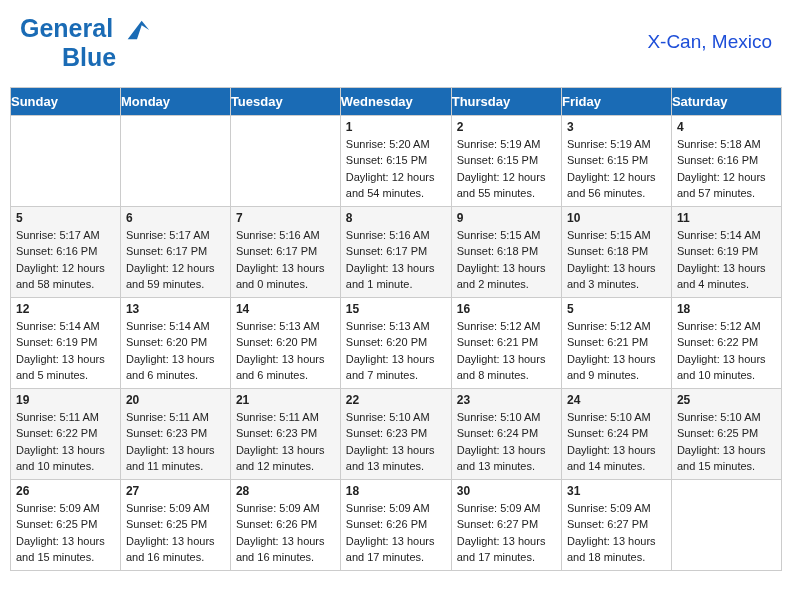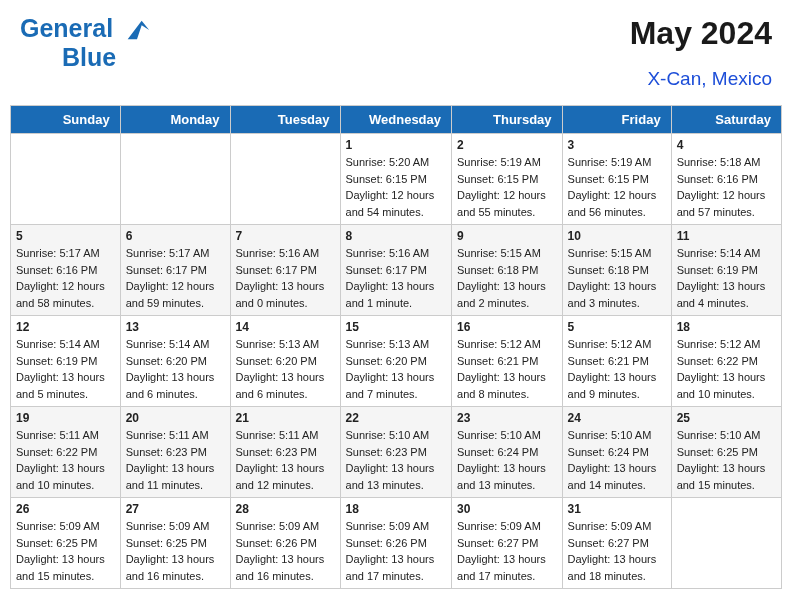--- a/index.html
+++ b/index.html
@@ -50,22 +50,22 @@
     }
     .calendar {
       width: 100%;
       border-collapse: collapse;
     }
     .calendar th {
       background: #1a6bb5;
       color: #fff;
       font-size: 13px;
       font-weight: bold;
-      padding: 6px 10px;
-      text-align: right;
+      padding: 6px 0;
+      text-align: left;
       border: 1px solid #ccc;
     }
     .calendar td {
       border: 1px solid #ccc;
       vertical-align: top;
       padding: 4px 5px;
       width: 113px;
       min-height: 80px;
       font-size: 10.5px;
       color: #222;
@@ -98,21 +98,20 @@
       <div class="logo-text">
         <span>General</span>
         <svg class="logo-icon" viewBox="0 0 30 30" style="display:inline-block;vertical-align:middle;">
           <polygon points="5,25 20,5 28,15 20,10 15,25" fill="#1a6bb5"></polygon>
         </svg><br>
         <span style="color:#1a6bb5;margin-left:42px;">Blue</span>
       </div>
     </div>
   </div>
   <div class="title-block">
-    <div class="month-title">May 2024</div>
     <div class="location">X-Can, Mexico</div>
   </div>
 </div>
 
 <table class="calendar">
   <thead>
     <tr>
     <th>Sunday</th>
         <th>Monday</th>
         <th>Tuesday</th>

